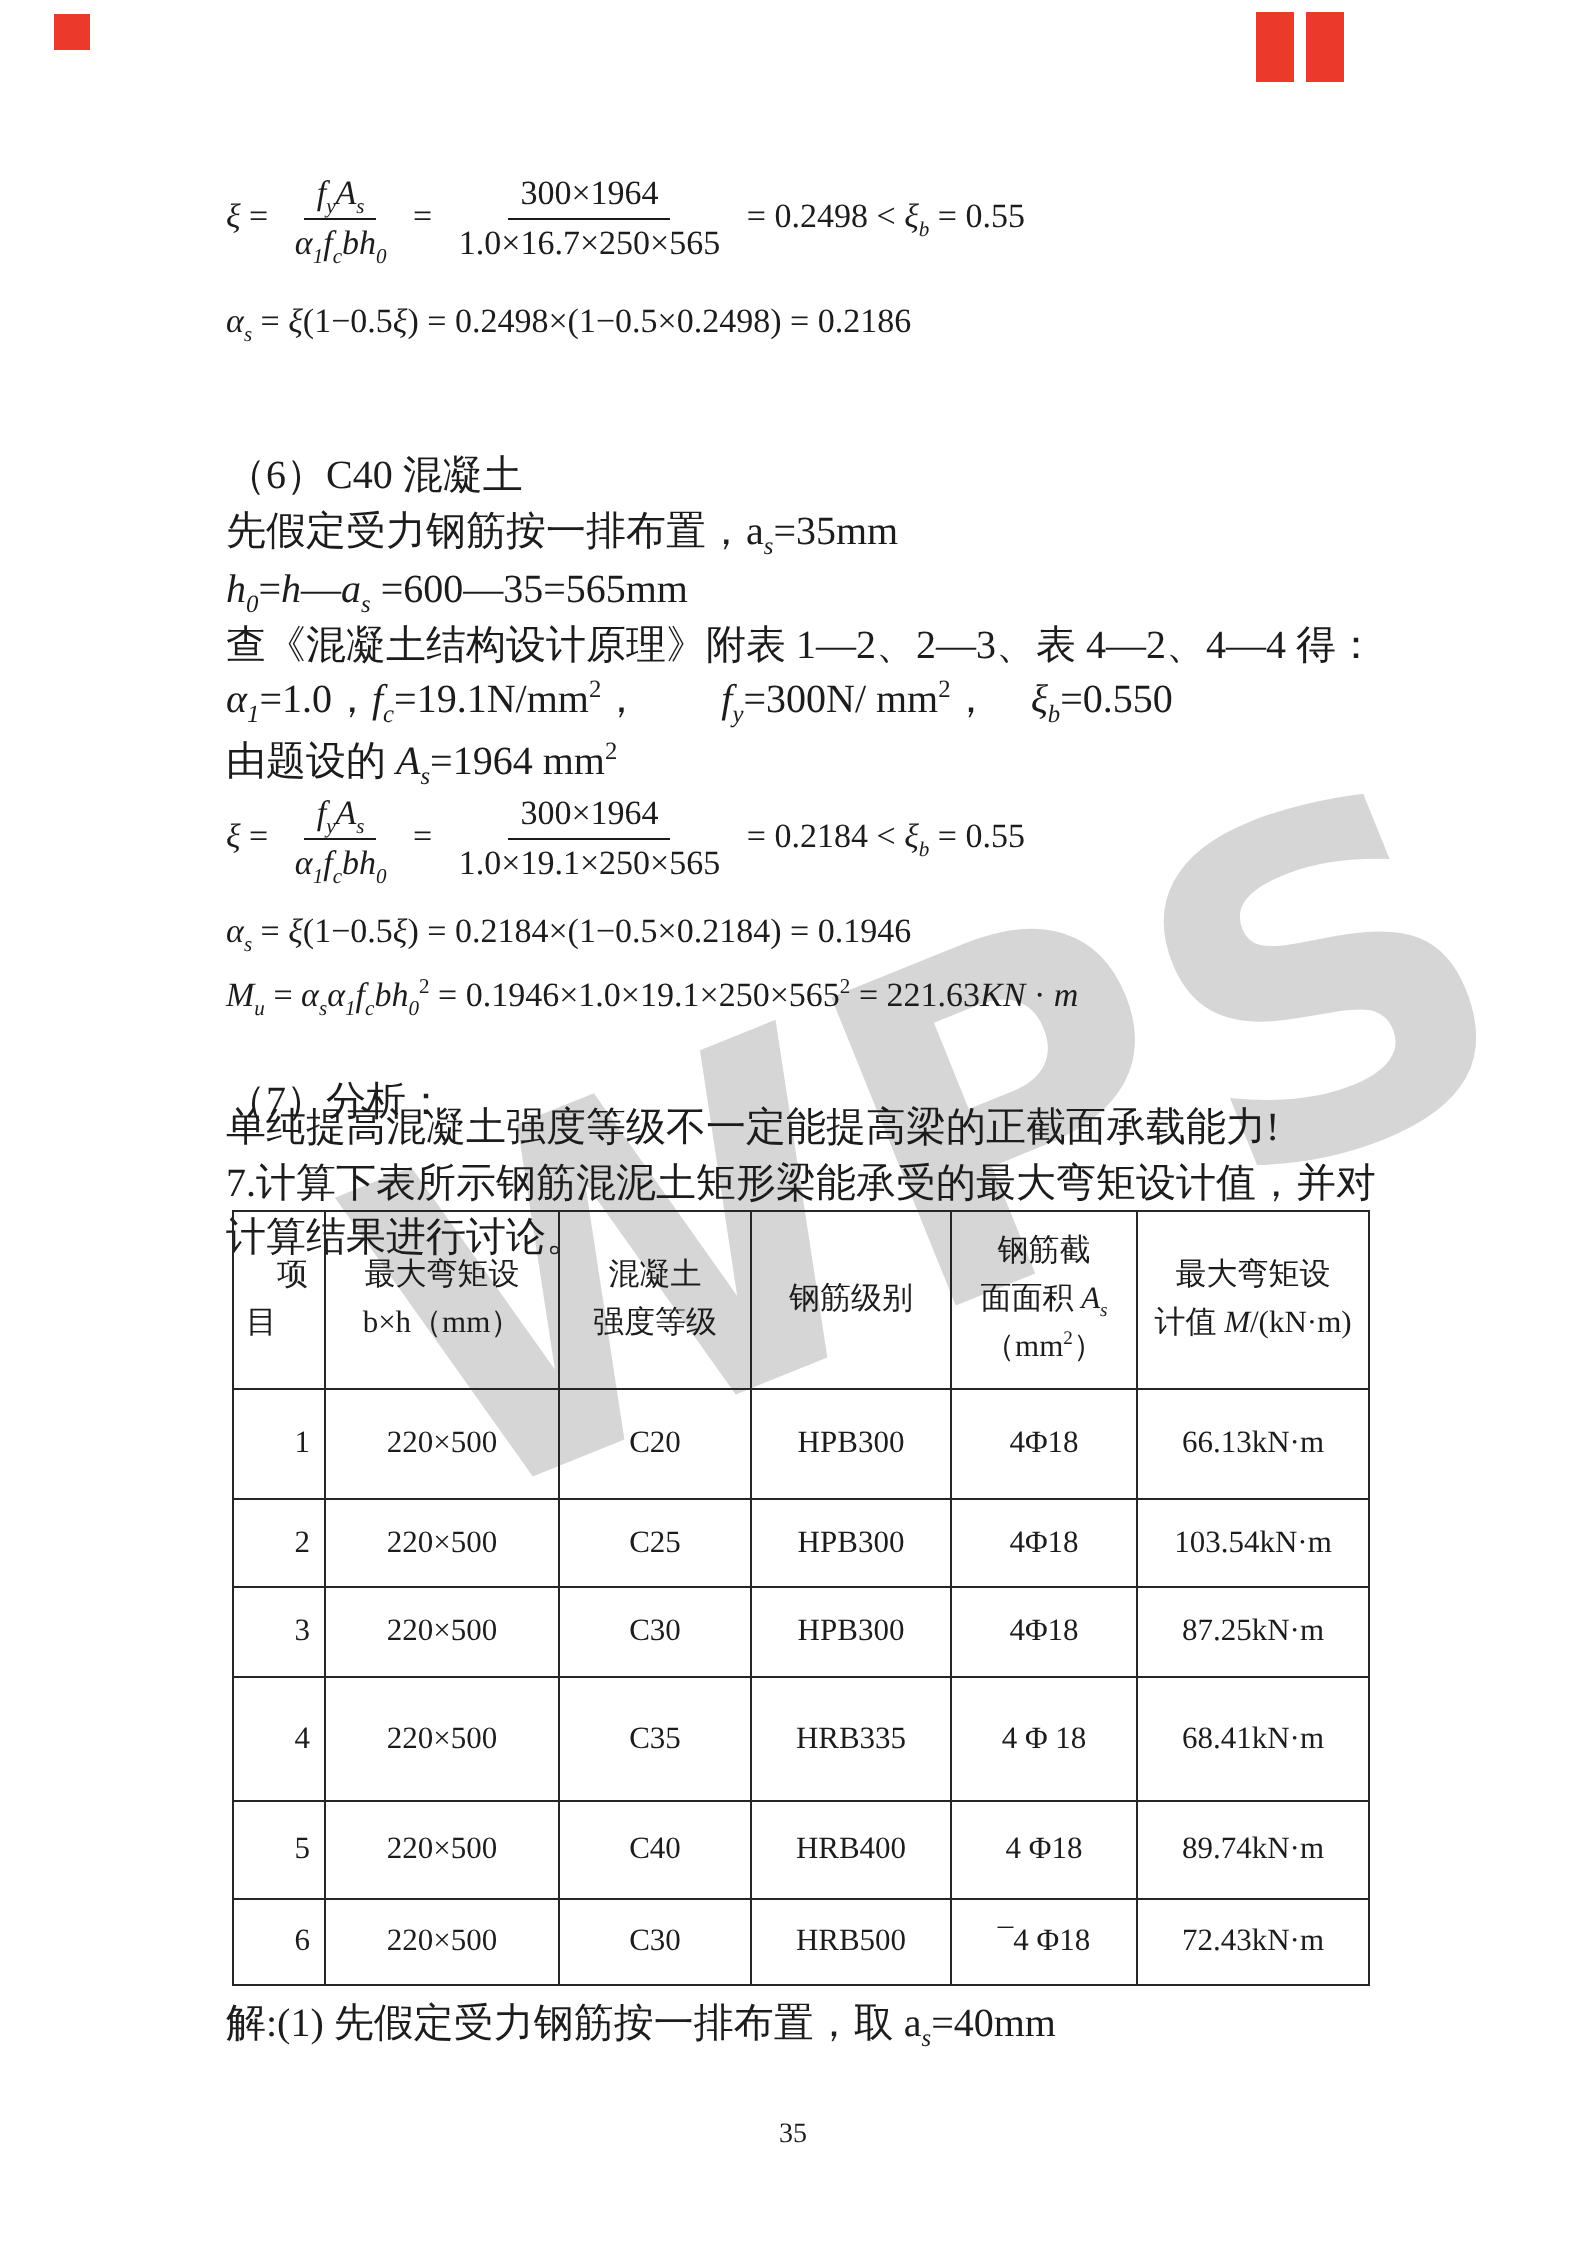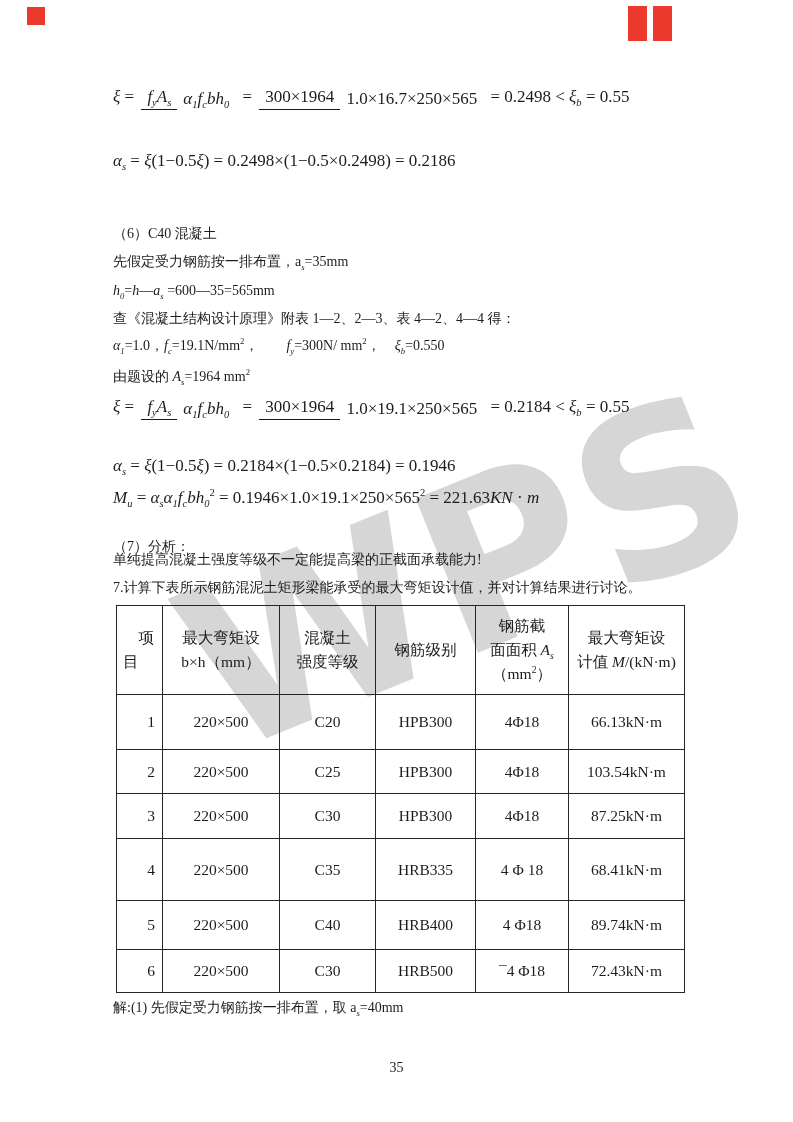--- a/index.html
+++ b/index.html
@@ -9,27 +9,27 @@
   .wm{position:absolute;left:107px;top:455px;width:720px;height:235px;z-index:0;
       font-family:"DejaVu Sans",sans-serif;font-weight:700;font-size:228px;line-height:235px;
       text-align:center;letter-spacing:2px;color:#d6d6d6;transform:rotate(-22deg);
       user-select:none;pointer-events:none;}
   
   .mark{position:absolute;z-index:2;}
   .mark.m-left{left:27px;top:7px;width:18px;height:18px;}
   .mark.m-r1{left:628px;top:6px;width:19px;height:35px;}
   .mark.m-r2{left:653px;top:6px;width:19px;height:35px;}
   
-  .mline{position:absolute;left:113px;z-index:1;font-size:14px;line-height:1.35;
+  .mline{position:absolute;left:113px;z-index:1;font-size:20px;line-height:1.35;
          white-space:pre-wrap;max-width:575px;}
   .formula{font-size:17px;}
   i{font-style:italic;}
   sub{font-size:0.62em;font-style:italic;line-height:0;}
   sup{font-size:0.62em;font-style:normal;line-height:0;}
-  .frac{display:inline-flex;flex-direction:row;align-items:center;vertical-align:middle;
+  .frac{display:inline-flex;flex-direction:column;align-items:center;vertical-align:middle;
         margin:0 3px;line-height:1.3;text-align:center;}
   .fnum{border-bottom:1px solid #1a1a1a;padding:0 6px 1px 6px;}
   .fden{padding:1px 6px 0 6px;}
   
   table.beams{position:absolute;left:116px;top:605px;width:568px;z-index:1;
       border-collapse:collapse;table-layout:fixed;background:transparent;}
   table.beams th,table.beams td{border:1.5px solid #262626;text-align:center;
       vertical-align:middle;font-size:15.5px;font-weight:normal;padding:2px 3px;}
   table.beams thead tr{height:89px;}
   table.beams th{white-space:pre-line;line-height:1.55;}

